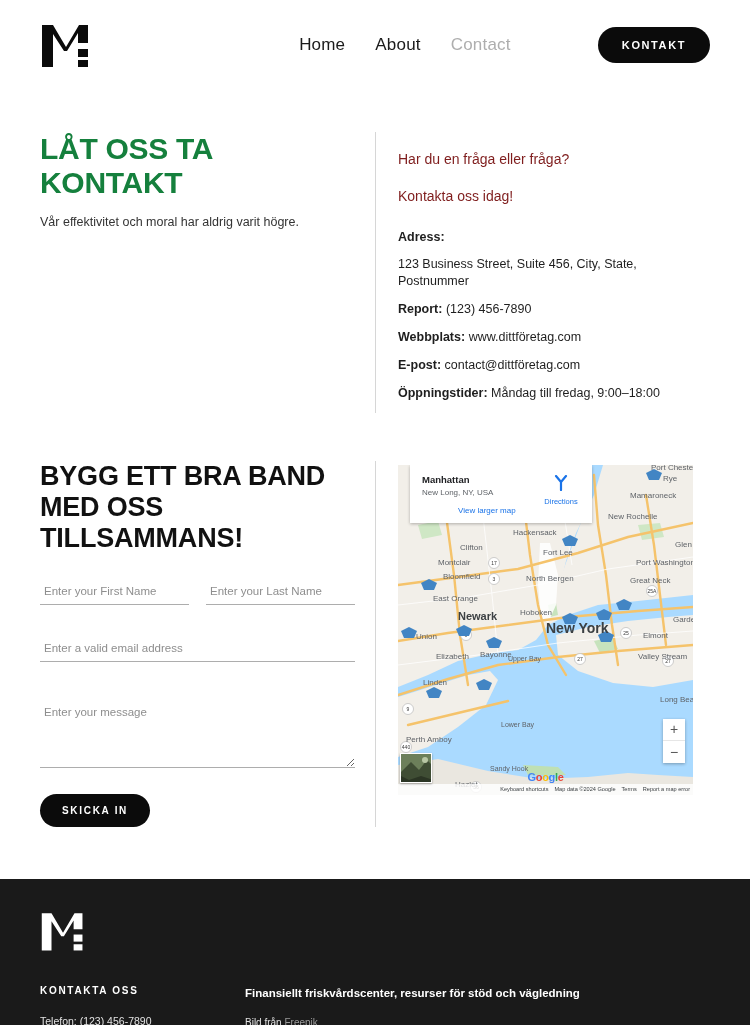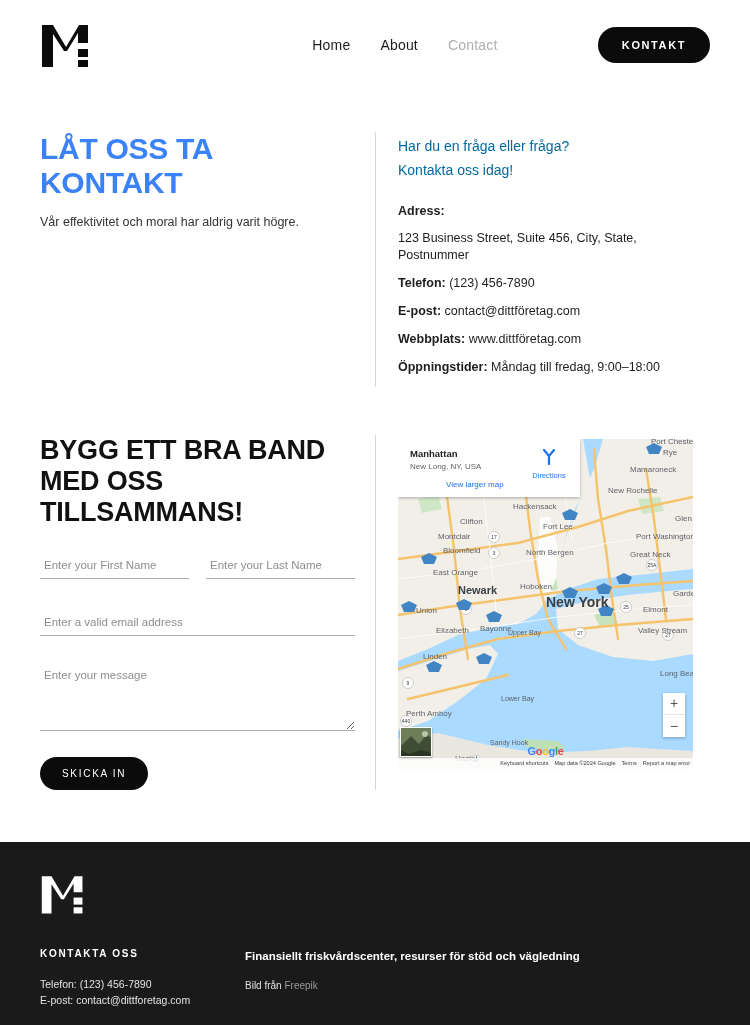--- a/index.html
+++ b/index.html
@@ -28,21 +28,21 @@
   }
   .logo svg { display: block; }
   .nav {
     flex: 1 1 auto;
     display: flex;
     justify-content: center;
     gap: 30px;
     margin-left: 120px;
   }
   .nav a {
-    font-size: 14px;
+    font-size: 17px;
     color: #1b1b1b;
     text-decoration: none;
     letter-spacing: .2px;
   }
   .nav a.muted { color: #aeaeae; }
   .cta-btn {
     background: #0b0b0b;
     color: #fff;
     border: none;
     border-radius: 40px;
@@ -69,33 +69,33 @@
     align-self: stretch;
     flex: 0 0 1px;
   }
   .col-right { flex: 1 1 auto; padding-left: 22px; }
 
   h1.big {
     font-size: 30px;
     font-weight: 700;
     letter-spacing: -.3px;
     line-height: 1.12;
-    color: #3b82f6;
+    color: #15803d;
   }
   .sub {
     margin-top: 16px;
     font-size: 12.5px;
     color: #333;
   }
 
   .lead {
     font-size: 14px;
     line-height: 1.45;
-    color: #0369a1;
-    margin-top: 4px;
+    color: #7f1d1d;
+    margin-top: 17px;
   }
   .info-list { margin-top: 22px; }
   .info-list .row {
     font-size: 12.5px;
     color: #1e1e1e;
     margin-bottom: 11px;
     line-height: 1.35;
   }
   .info-list .row b { font-weight: 700; }
 
@@ -124,53 +124,53 @@
     border-bottom: 1px solid #adadad;
     background: transparent;
     font-size: 11.5px;
     font-family: "Liberation Sans", sans-serif;
     color: #222;
     padding: 4px 0 7px 4px;
     outline: none;
   }
   .form input.line::placeholder, .form textarea.line::placeholder { color: #8e8e8e; }
   .email-wrap { margin-top: 33px; }
-  .msg-wrap { margin-top: 27px; }
+  .msg-wrap { margin-top: 38px; }
   .form textarea.line {
     height: 68px;
     resize: vertical;
     line-height: 1.4;
   }
   .submit-btn {
     margin-top: 22px;
     background: #0b0b0b;
     color: #fff;
     border: none;
     border-radius: 40px;
     font-size: 10px;
     letter-spacing: 1.7px;
-    font-weight: 400;
+    font-weight: 700;
     padding: 11px 22px;
     cursor: pointer;
     font-family: "Liberation Sans", sans-serif;
   }
 
   
   .map {
     position: relative;
     width: 295px;
     height: 330px;
     overflow: hidden;
     background: #e8e6e1;
     margin-top: 4px;
   }
   .map svg.base { position: absolute; inset: 0; }
   .map-card {
     position: absolute;
-    left: 0; top: 0;
+    left: 12px; top: 0;
     width: 182px;
     background: #fff;
     padding: 9px 10px 8px 12px;
     box-shadow: 0 1px 3px rgba(0,0,0,.28);
     z-index: 5;
   }
   .map-card .t {
     font-size: 9.5px;
     font-weight: 700;
     color: #202124;
@@ -326,30 +326,30 @@
   <div class="col-right">
     <p class="lead">Har du en fråga eller fråga?</p>
     <p class="lead">Kontakta oss idag!</p>
 
     <div class="info-list">
       <div class="row">
         <b>Adress:</b>
       </div>
       <div class="row">123 Business Street, Suite 456, City, State, Postnummer</div>
       <div class="row">
-        <b>Telefon:</b>
+        <b>Report:</b>
         <span>(123) 456-7890</span>
+      </div>
+      <div class="row">
+        <b>Webbplats:</b>
+        <span>www.dittföretag.com</span>
       </div>
       <div class="row">
         <b>E-post:</b>
         <span>contact@dittföretag.com</span>
-      </div>
-      <div class="row">
-        <b>Webbplats:</b>
-        <span>www.dittföretag.com</span>
       </div>
       <div class="row">
         <b>Öppningstider:</b>
         <span>Måndag till fredag, 9:00–18:00</span>
       </div>
     </div>
   </div>
 </section>
 
 <section class="section-two">

